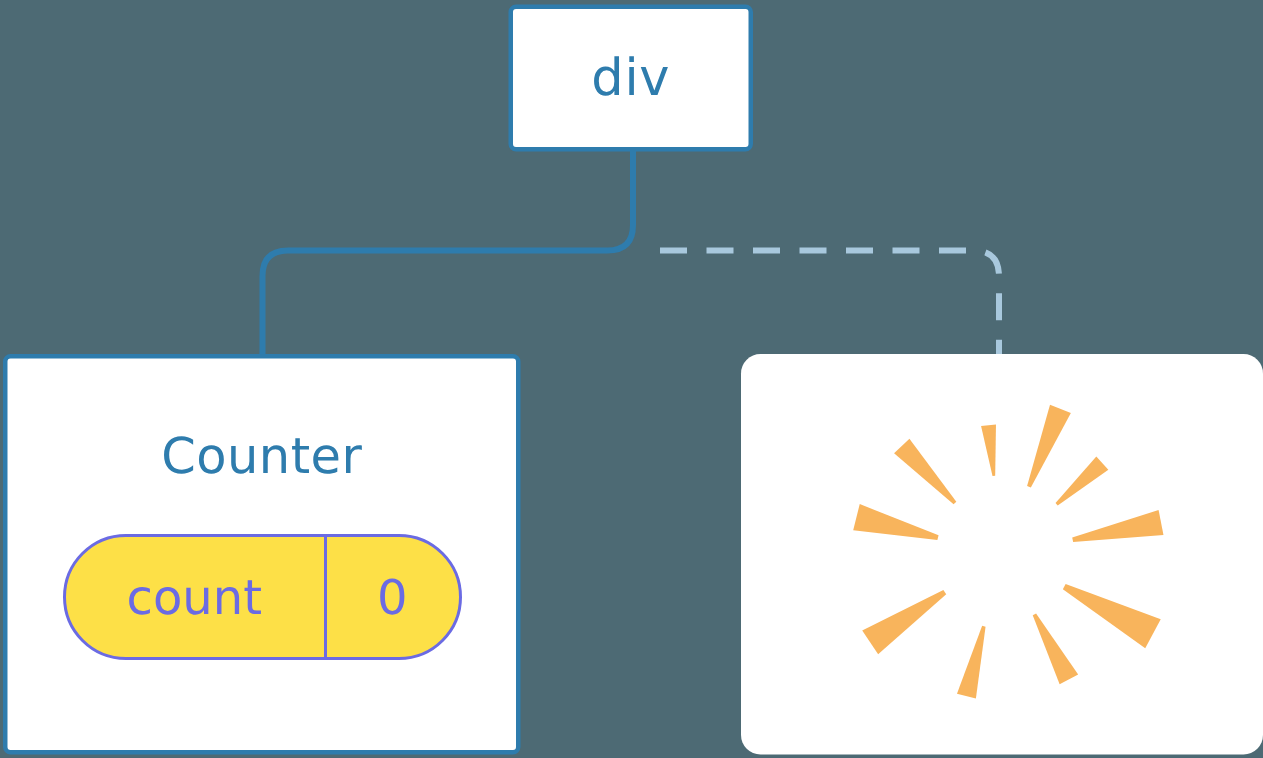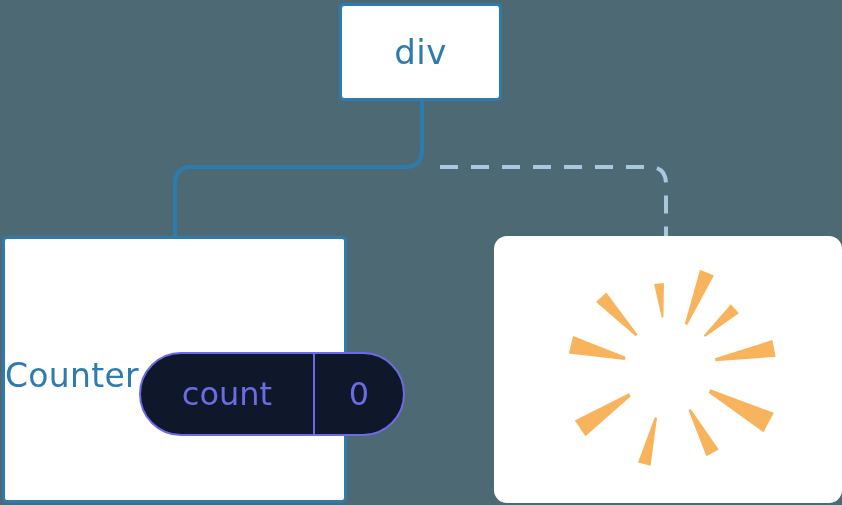--- a/index.html
+++ b/index.html
@@ -53,41 +53,42 @@
     letter-spacing: 0.5px;
   }
 
   
   #node-counter {
     left: 2px;
     top: 236px;
     width: 345px;
     height: 267px;
     display: flex;
+    flex-direction: column;
     align-items: center;
     padding-top: 48px;
   }
   #node-counter .node-title {
     color: #2e7cad;
     font-size: 33px;
     line-height: 1;
     letter-spacing: 0.3px;
     margin-bottom: 36px;
   }
 
   
   .state-pill {
     display: flex;
     align-items: stretch;
     border: 2px solid #6b6be3;
     border-radius: 999px;
     height: 84px;
     min-width: 266px;
     box-sizing: border-box;
-    background: #0f172a;
+    background: #fde047;
     overflow: hidden;
   }
   .state-pill .pill-key,
   .state-pill .pill-val {
     display: flex;
     align-items: center;
     justify-content: center;
     color: #6b6be3;
     font-size: 32px;
     line-height: 1;

